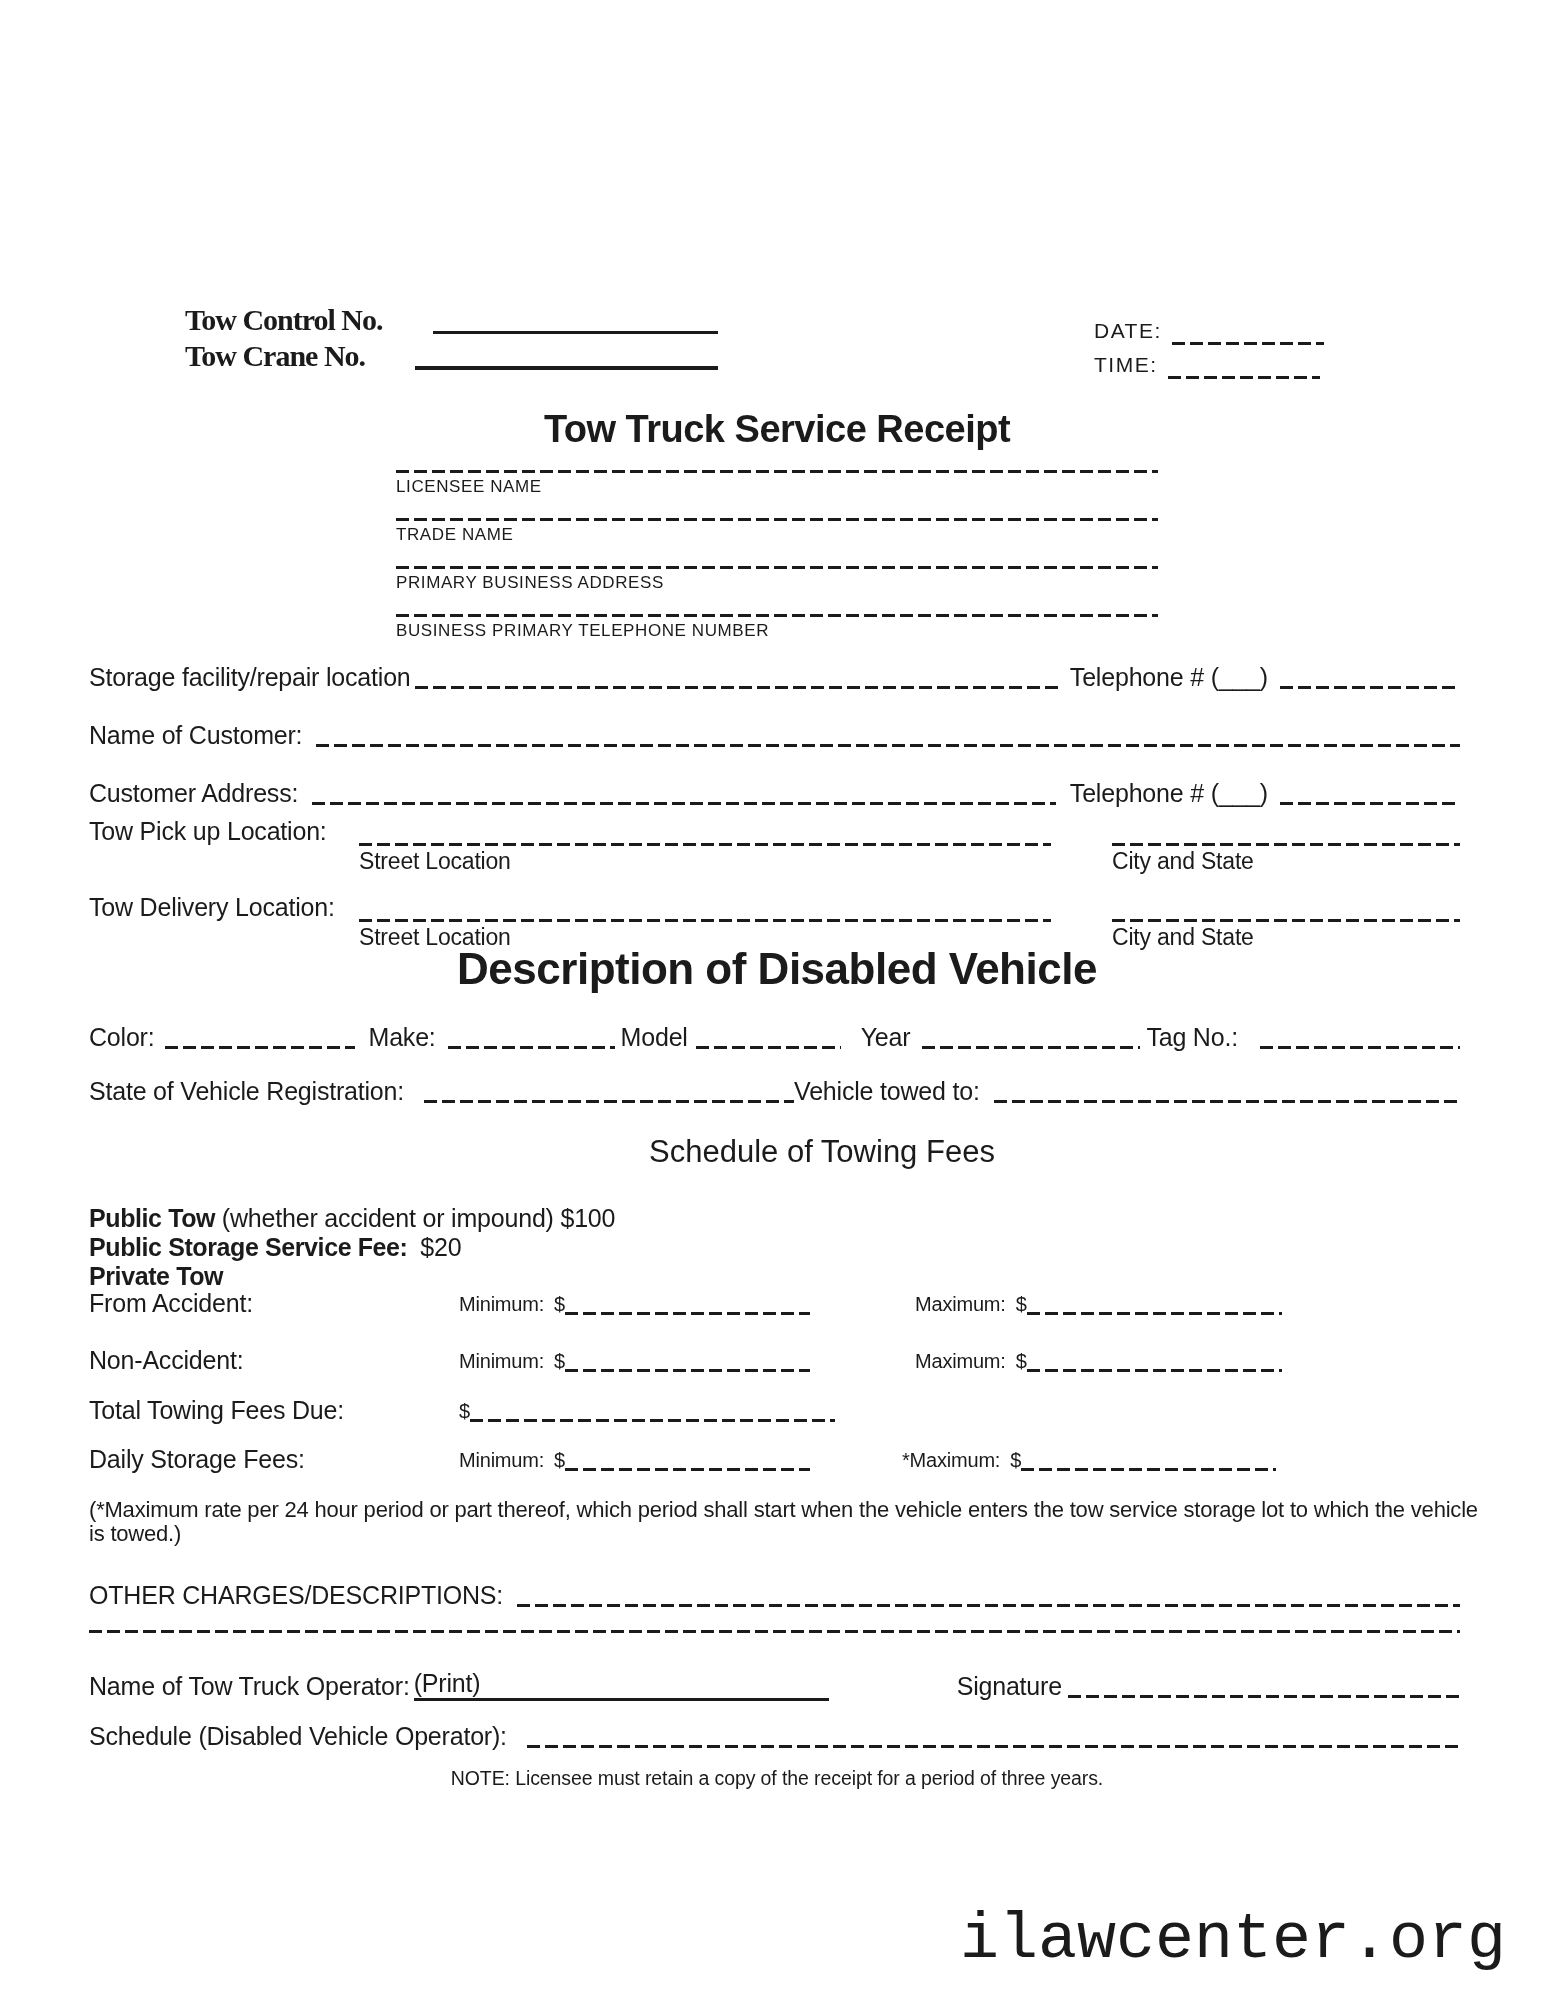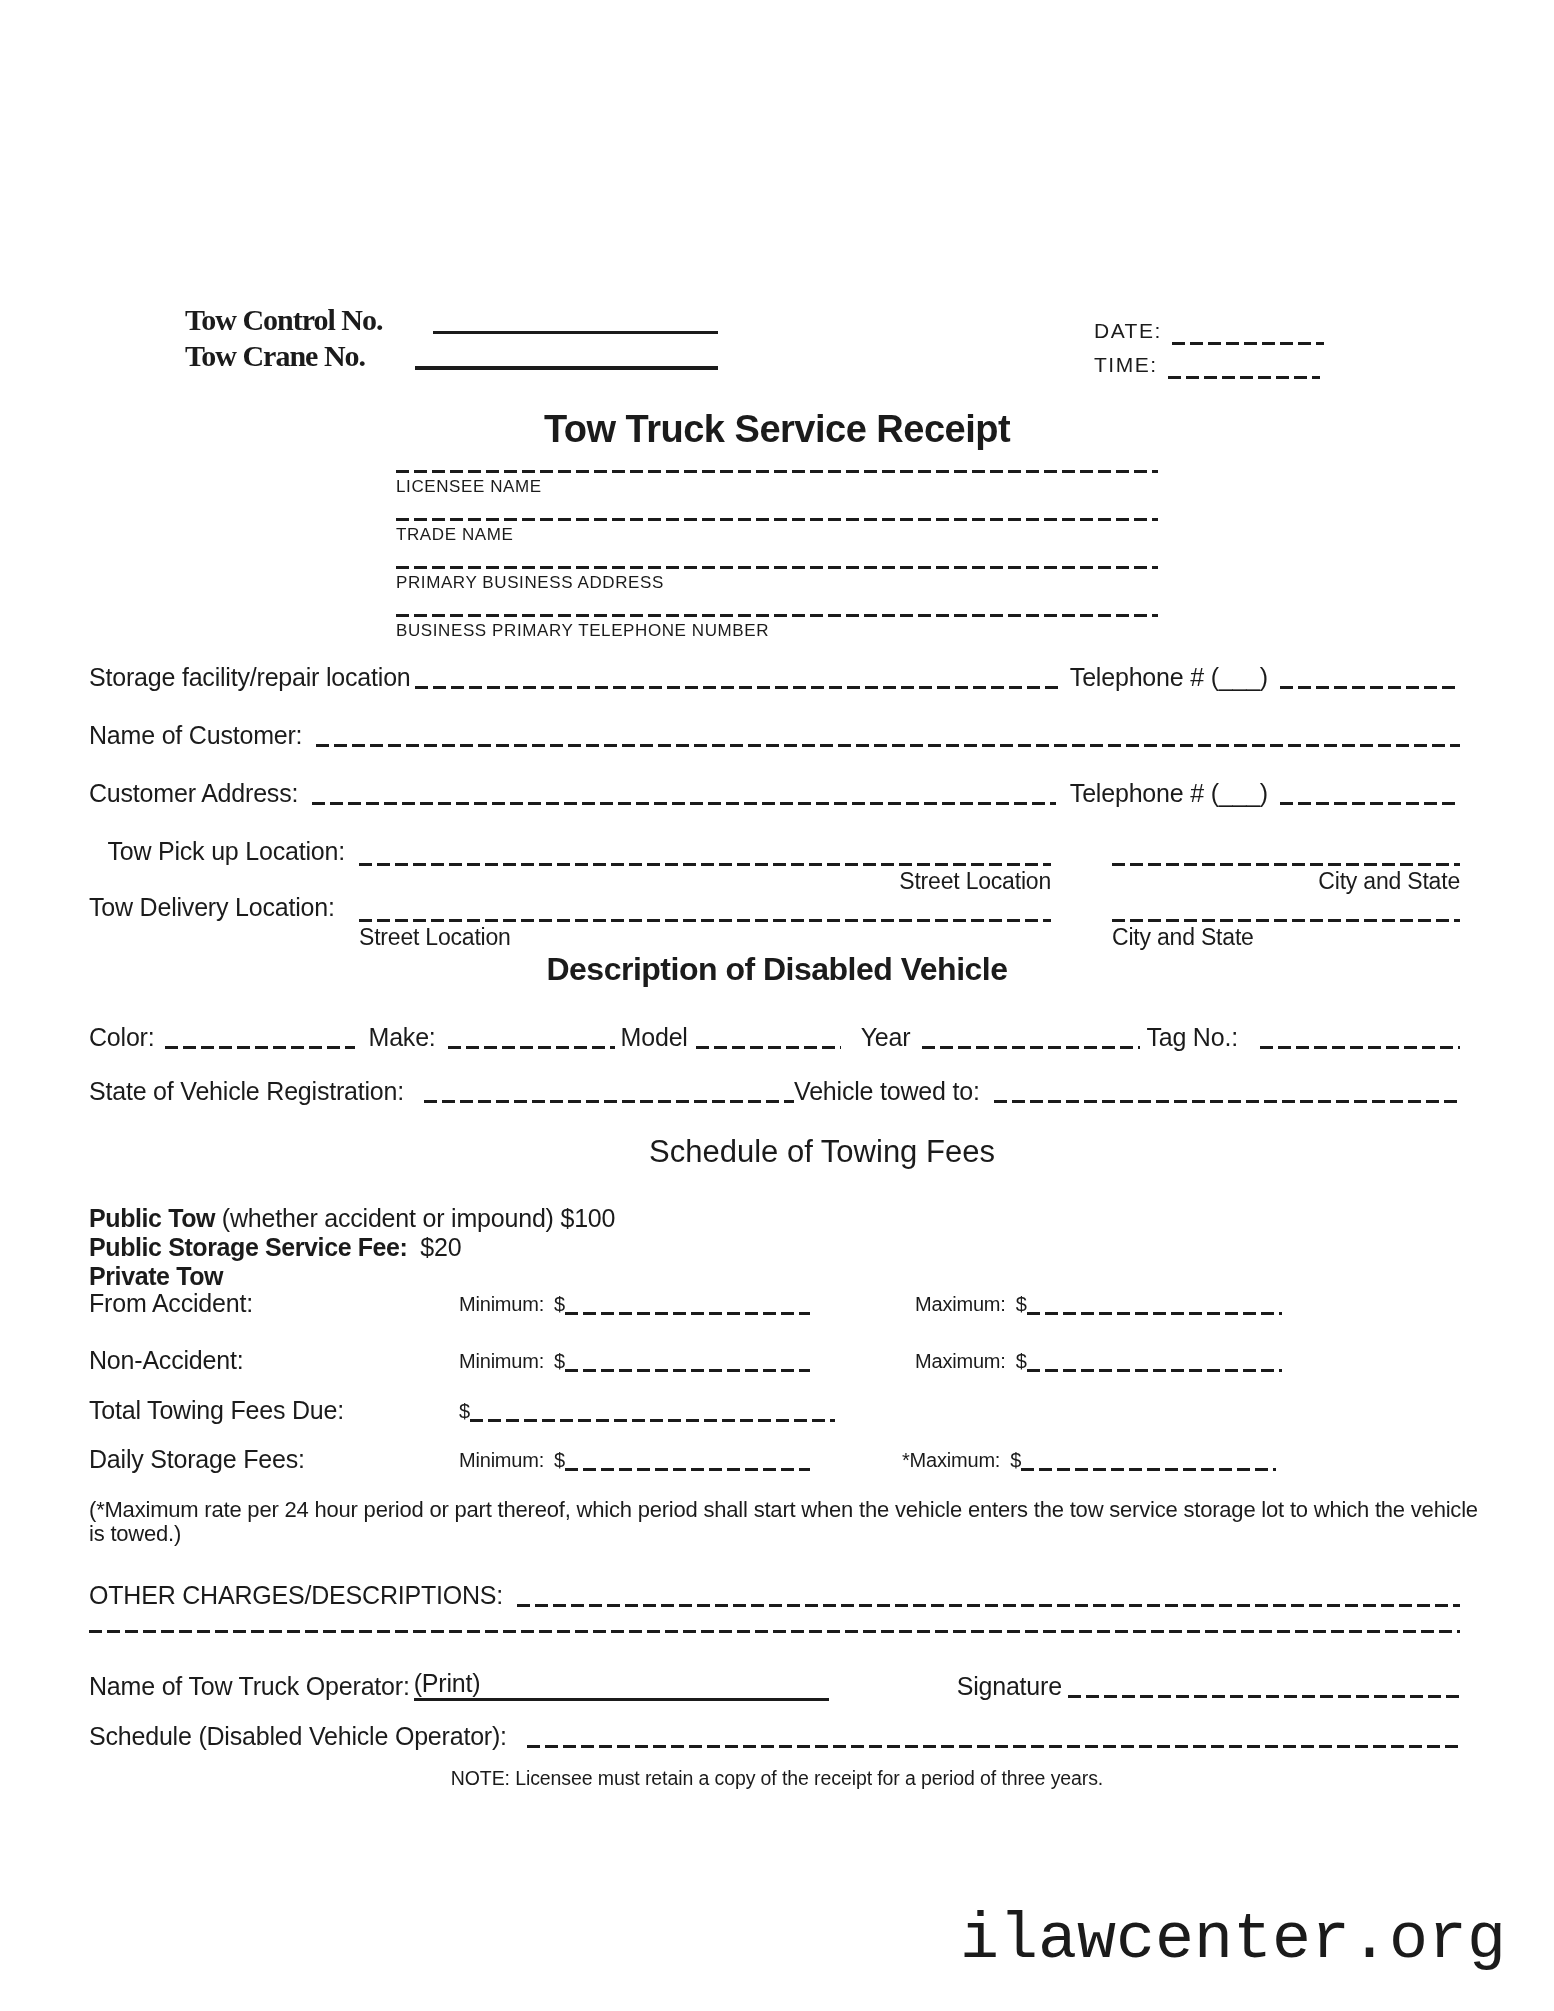--- a/index.html
+++ b/index.html
@@ -32,21 +32,21 @@
   .topright {
     position:absolute; left:1094px; top:314px; width:270px;
     font-size:21px; line-height:34px; letter-spacing:1.5px;
   }
   .topright .tr-row { display:flex; align-items:flex-end; }
   .h-center {
     position:absolute; left:0; width:1554px; text-align:center;
     font-weight:bold; letter-spacing:-0.5px; white-space:nowrap;
   }
   #form-title { top:407px; font-size:38px; line-height:44px; }
-  #vehicle-heading { top:950px; font-size:32px; line-height:38px; }
+  #vehicle-heading { top:950px; font-size:44px; line-height:38px; }
   #fees-heading { top:1134px; font-size:31px; line-height:36px; font-weight:normal; letter-spacing:0;margin-left:45px; }
   
   .licgroup { width:762px; margin:0 auto 20px auto; }
   .licgroup .bl { width:100%; display:block; }
   .liccap {
     font-size:17px; line-height:22px; letter-spacing:0.6px; margin-top:2px;
   }
   
   .loclabel { width:256px; flex:none; margin-bottom:29px; }
   .loccol { display:flex; flex-direction:column; flex:none; }
@@ -136,21 +136,21 @@
     <span class="bl grow" style="margin-left:14px;"></span>
   </div>
 
   <div class="row" style="top:778px;">
     <span class="lb">Customer Address:</span>
     <span class="bl grow" style="margin-left:14px;"></span>
     <span class="lb" style="margin-left:14px;">Telephone # (___)</span>
     <span class="bl" style="width:180px; margin-left:12px;"></span>
   </div>
 
-  <div class="row" style="top:836px;text-align:right;">
+  <div class="row" style="top:816px;">
     <span class="lb loclabel">Tow Pick up Location:</span>
     <div class="loccol" style="width:692px; margin-left:14px;">
       <span class="bl"></span>
       <span class="loccap">Street Location</span>
     </div>
     <div class="loccol" style="width:348px; margin-left:61px;">
       <span class="bl"></span>
       <span class="loccap">City and State</span>
     </div>
   </div>

